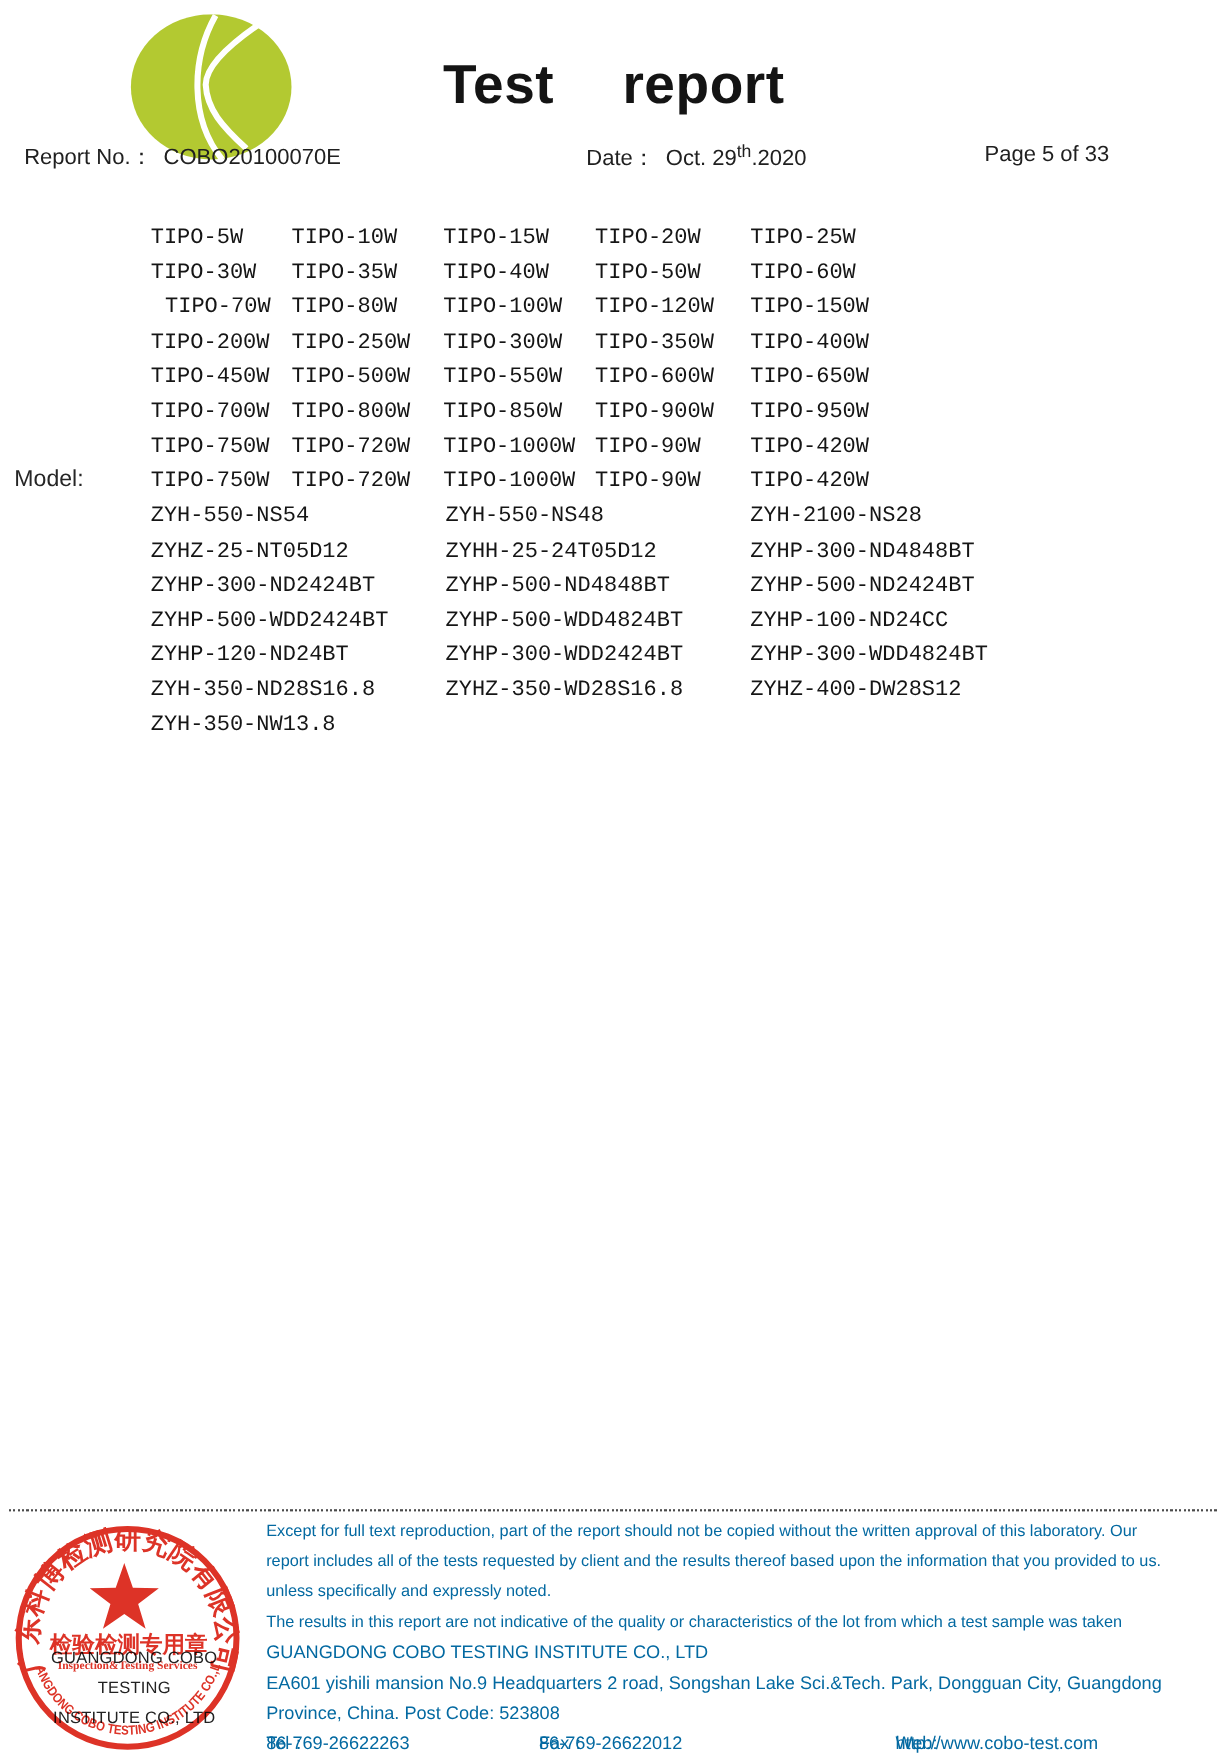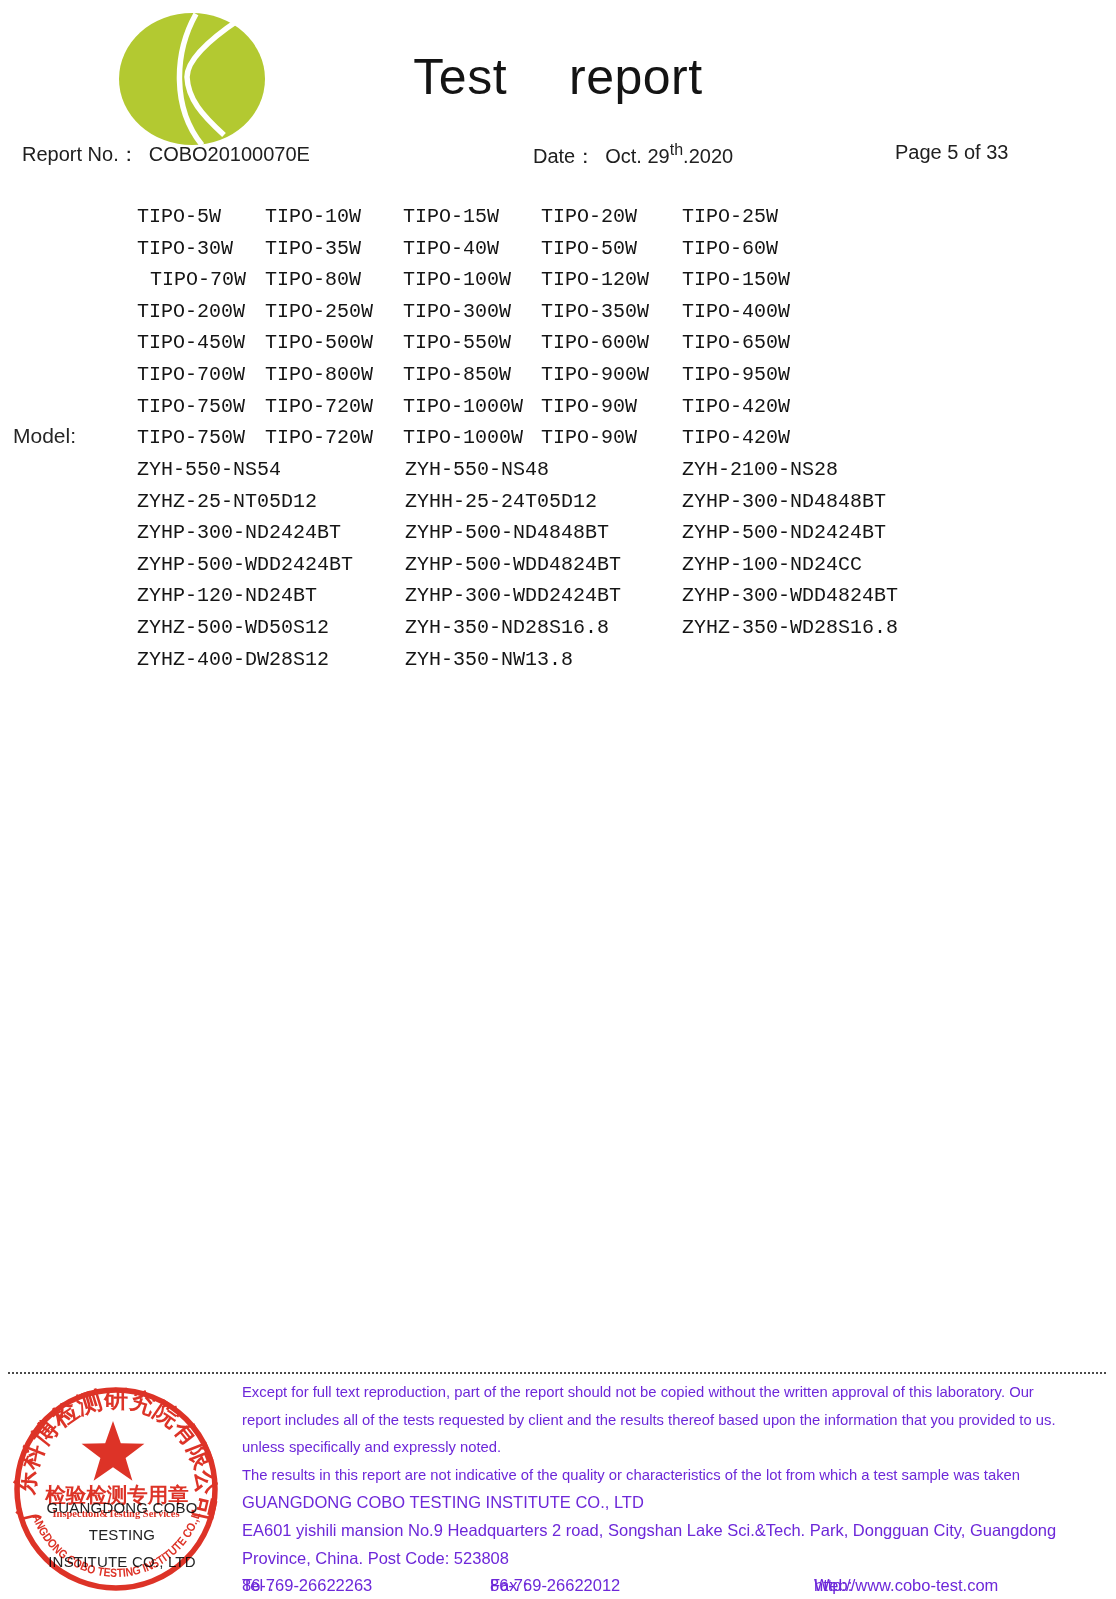--- a/index.html
+++ b/index.html
@@ -5,42 +5,42 @@
   html,body{margin:0;padding:0;}
   body{
     width:1116px;height:1599px;position:relative;background:#ffffff;
     font-family:"Liberation Sans",sans-serif;color:#1d1d1d;overflow:hidden;
   }
   .abs{position:absolute;}
 
   
   .logo{left:118px;top:13px;}
   .title{left:4px;top:48px;width:1108px;text-align:center;
-         font-size:50px;font-weight:normal;color:#141414;letter-spacing:0.5px;}
+         font-size:50px;font-weight:bold;color:#141414;letter-spacing:0.5px;}
   .title .gap{display:inline-block;width:62px;}
-  .hdr-item{top:141px;font-size:20px;color:#202020;white-space:nowrap;}
+  .hdr-item{top:129px;font-size:20px;color:#202020;white-space:nowrap;}
   .hdr-report{left:22px;} .hdr-date{left:533px;} .hdr-page{left:895px;}
   .hdr-item .val{margin-left:10px;}
   sup{font-size:16px;}
 
   
   .model-label{left:13px;top:424px;font-size:21px;color:#262626;}
   .mgrid{display:grid;font-family:Liberation Mono, monospace;
          font-size:20px;line-height:31.6px;color:#151515;white-space:nowrap;}
   .tipo-grid{left:137px;top:201px;grid-template-columns:128px 138px 138px 141px auto;}
   .zyh-grid{left:137px;top:454px;grid-template-columns:268px 277px auto;}
   .tipo-grid .mcell:nth-child(11){padding-left:13px;} 
 
   
   .sep{left:8px;top:1372px;width:1100px;height:2px;
        background:repeating-linear-gradient(90deg,#4a4a4a 0 2px,transparent 2px 4px);}
 
   
   .footer-right{left:242px;top:1379px;width:840px;}
-  .fline{height:27.6px;line-height:27.6px;white-space:nowrap;color:#6d28d9;}
+  .fline{height:27.6px;line-height:27.6px;white-space:nowrap;color:#0369a1;}
   .fline.small{font-size:14.8px;}
   .fline.big{font-size:16.5px;}
   .tel-row{position:relative;}
   .tel-row span{position:absolute;white-space:nowrap;}
   .tel-pos{left:0;} .fax-pos{left:248px;} .web-pos{left:572px;}
 
   
   .footer-left{left:24px;top:1494px;width:196px;text-align:center;
                font-size:15px;line-height:27px;color:#222;letter-spacing:0.2px;}
 
@@ -116,21 +116,20 @@
     <div class="mcell">ZYHP-300-ND4848BT</div>
     <div class="mcell">ZYHP-300-ND2424BT</div>
     <div class="mcell">ZYHP-500-ND4848BT</div>
     <div class="mcell">ZYHP-500-ND2424BT</div>
     <div class="mcell">ZYHP-500-WDD2424BT</div>
     <div class="mcell">ZYHP-500-WDD4824BT</div>
     <div class="mcell">ZYHP-100-ND24CC</div>
     <div class="mcell">ZYHP-120-ND24BT</div>
     <div class="mcell">ZYHP-300-WDD2424BT</div>
     <div class="mcell">ZYHP-300-WDD4824BT</div>
-    <div class="mcell">ZYHZ-500-WD50S12</div>
     <div class="mcell">ZYH-350-ND28S16.8</div>
     <div class="mcell">ZYHZ-350-WD28S16.8</div>
     <div class="mcell">ZYHZ-400-DW28S12</div>
     <div class="mcell">ZYH-350-NW13.8</div>
   </div>
 
 <div class="abs sep"></div>
 
 <div class="abs footer-left">
   <div>GUANGDONG COBO TESTING</div>

